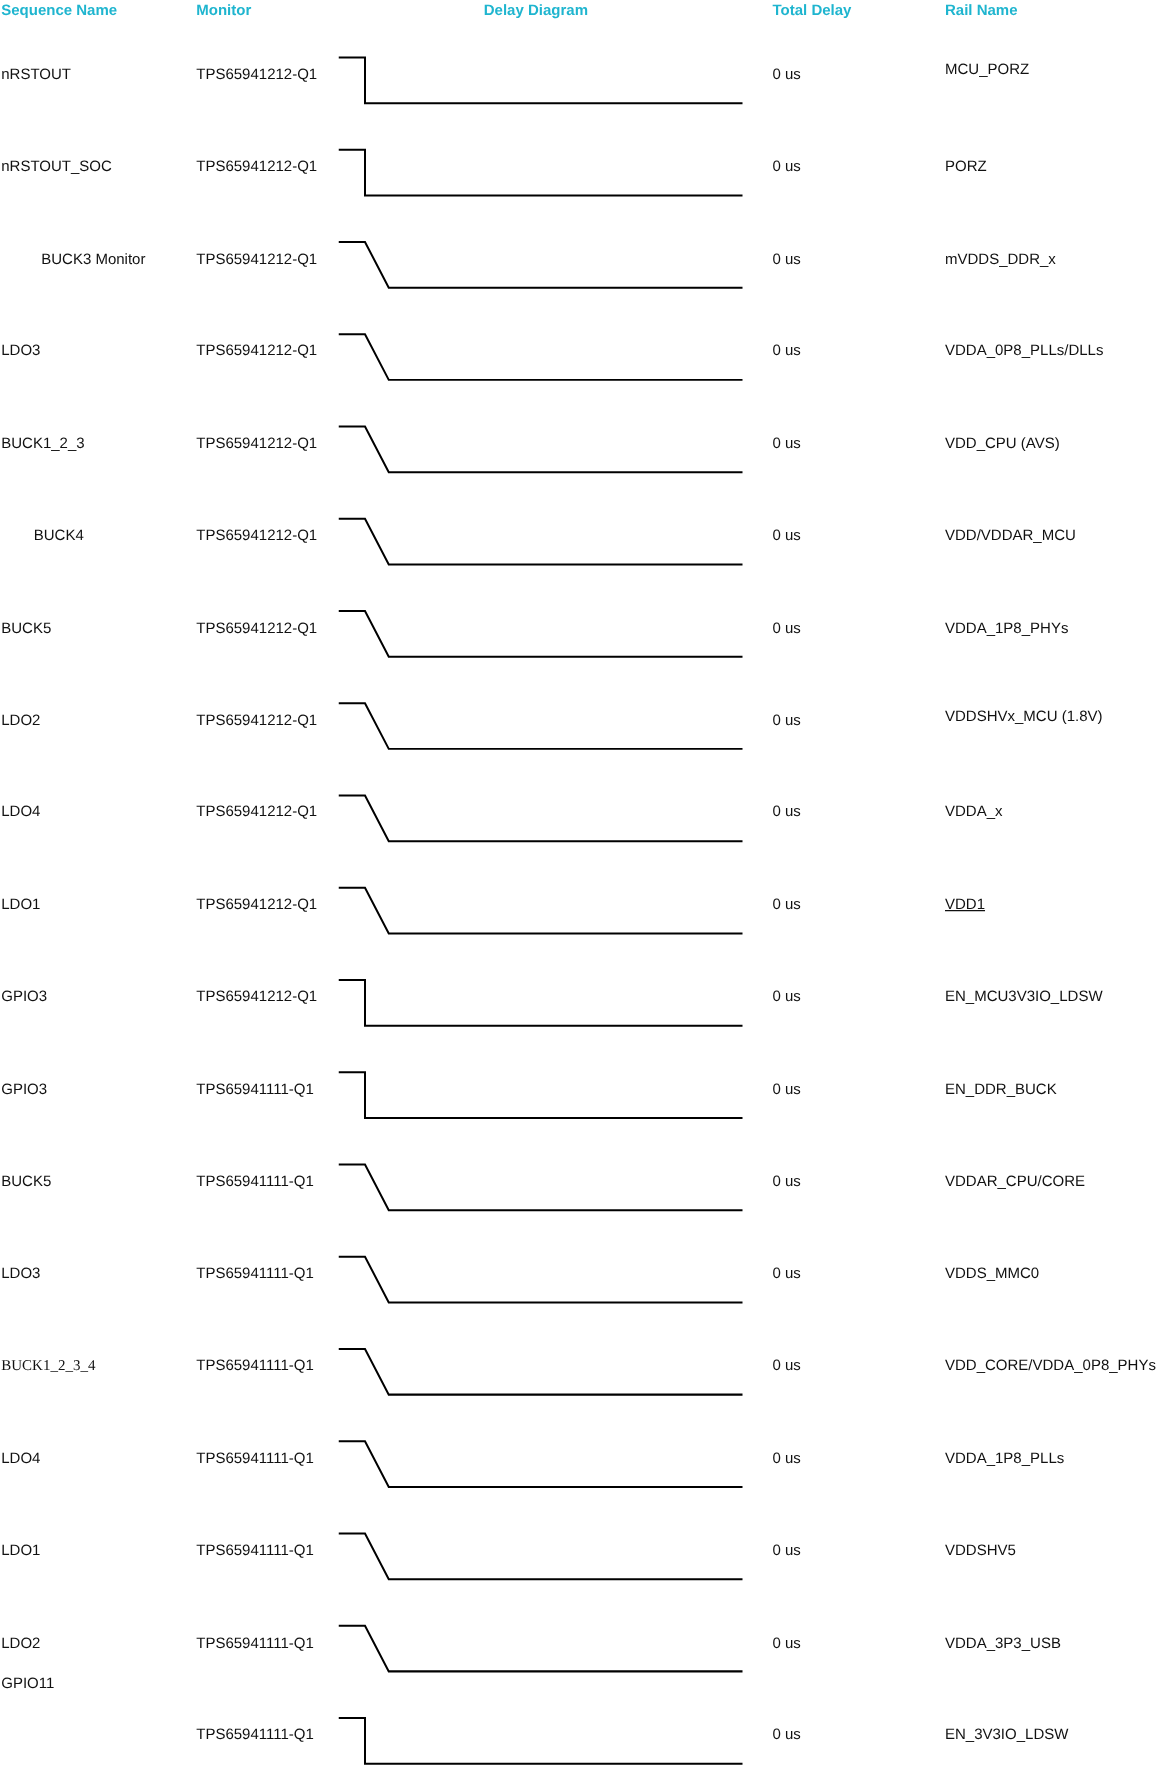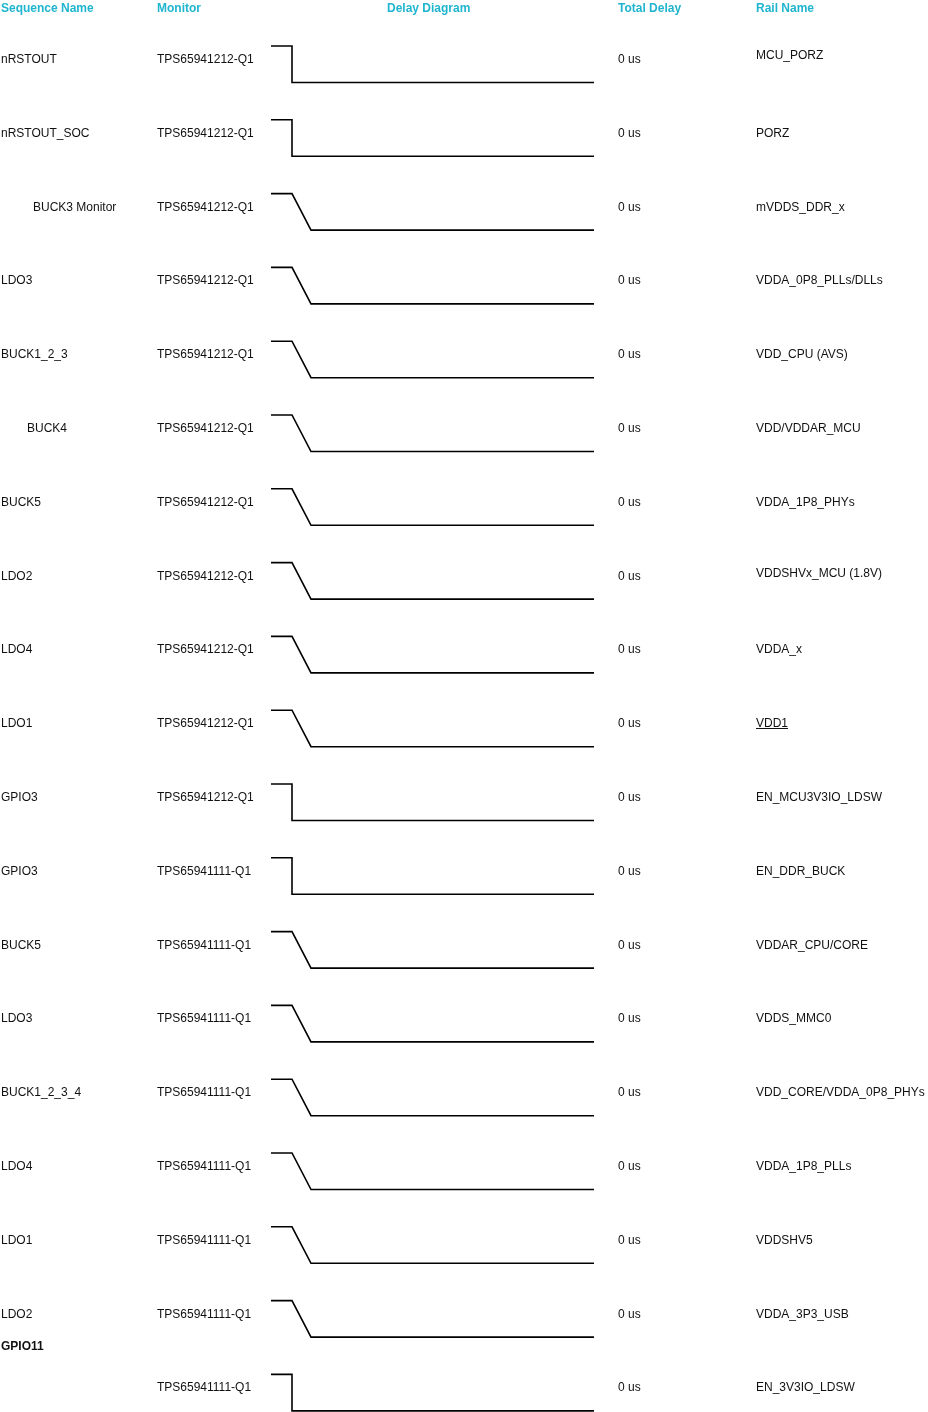--- a/index.html
+++ b/index.html
@@ -68,37 +68,37 @@
     <div class="cell" style="left: 618px; top: 863.8px;">0 us</div>
     <div class="cell" style="left: 756px; top: 863.8px;">EN_DDR_BUCK</div>
     <div class="cell" style="left: 1px; top: 937.6px;">BUCK5</div>
     <div class="cell" style="left: 157px; top: 937.6px;">TPS65941111-Q1</div>
     <div class="cell" style="left: 618px; top: 937.6px;">0 us</div>
     <div class="cell" style="left: 756px; top: 937.6px;">VDDAR_CPU/CORE</div>
     <div class="cell" style="left: 1px; top: 1011.4px;">LDO3</div>
     <div class="cell" style="left: 157px; top: 1011.4px;">TPS65941111-Q1</div>
     <div class="cell" style="left: 618px; top: 1011.4px;">0 us</div>
     <div class="cell" style="left: 756px; top: 1011.4px; text-align: right;">VDDS_MMC0</div>
-    <div class="cell" style="left: 1px; top: 1085.2px;">BUCK1_2_3_4</div>
+    <div class="cell" style="left: 1px; top: 1085.2px; font-family: Liberation Serif, serif;">BUCK1_2_3_4</div>
     <div class="cell" style="left: 157px; top: 1085.2px;">TPS65941111-Q1</div>
     <div class="cell" style="left: 618px; top: 1085.2px;">0 us</div>
     <div class="cell" style="left: 756px; top: 1085.2px;">VDD_CORE/VDDA_0P8_PHYs</div>
     <div class="cell" style="left: 1px; top: 1159px;">LDO4</div>
     <div class="cell" style="left: 157px; top: 1159px;">TPS65941111-Q1</div>
     <div class="cell" style="left: 618px; top: 1159px;">0 us</div>
     <div class="cell" style="left: 756px; top: 1159px;">VDDA_1P8_PLLs</div>
     <div class="cell" style="left: 1px; top: 1232.8px;">LDO1</div>
     <div class="cell" style="left: 157px; top: 1232.8px;">TPS65941111-Q1</div>
     <div class="cell" style="left: 618px; top: 1232.8px;">0 us</div>
     <div class="cell" style="left: 756px; top: 1232.8px;">VDDSHV5</div>
     <div class="cell" style="left: 1px; top: 1306.6px;">LDO2</div>
     <div class="cell" style="left: 157px; top: 1306.6px;">TPS65941111-Q1</div>
     <div class="cell" style="left: 618px; top: 1306.6px;">0 us</div>
     <div class="cell" style="left: 756px; top: 1306.6px;">VDDA_3P3_USB</div>
-    <div class="cell" style="left: 1px; top: 1339px; font-weight: bold;">GPIO11</div>
+    <div class="cell" style="left: 1px; top: 1339px;">GPIO11</div>
     <div class="cell" style="left: 157px; top: 1380.4px;">TPS65941111-Q1</div>
     <div class="cell" style="left: 618px; top: 1380.4px;">0 us</div>
     <div class="cell" style="left: 756px; top: 1380.4px;">EN_3V3IO_LDSW</div>
   </div>
 <svg class="diag" id="diag" width="928" height="1412" xmlns="http://www.w3.org/2000/svg">
     <polyline points="271,46 292,46 292,82.5 594,82.5" fill="none" stroke="#000000" stroke-width="1.6"></polyline>
     <polyline points="271,119.8 292,119.8 292,156.3 594,156.3" fill="none" stroke="#000000" stroke-width="1.6"></polyline>
     <polyline points="271,193.6 292,193.6 311,230.1 594,230.1" fill="none" stroke="#000000" stroke-width="1.6"></polyline>
     <polyline points="271,267.4 292,267.4 311,303.9 594,303.9" fill="none" stroke="#000000" stroke-width="1.6"></polyline>
     <polyline points="271,341.2 292,341.2 311,377.7 594,377.7" fill="none" stroke="#000000" stroke-width="1.6"></polyline>

